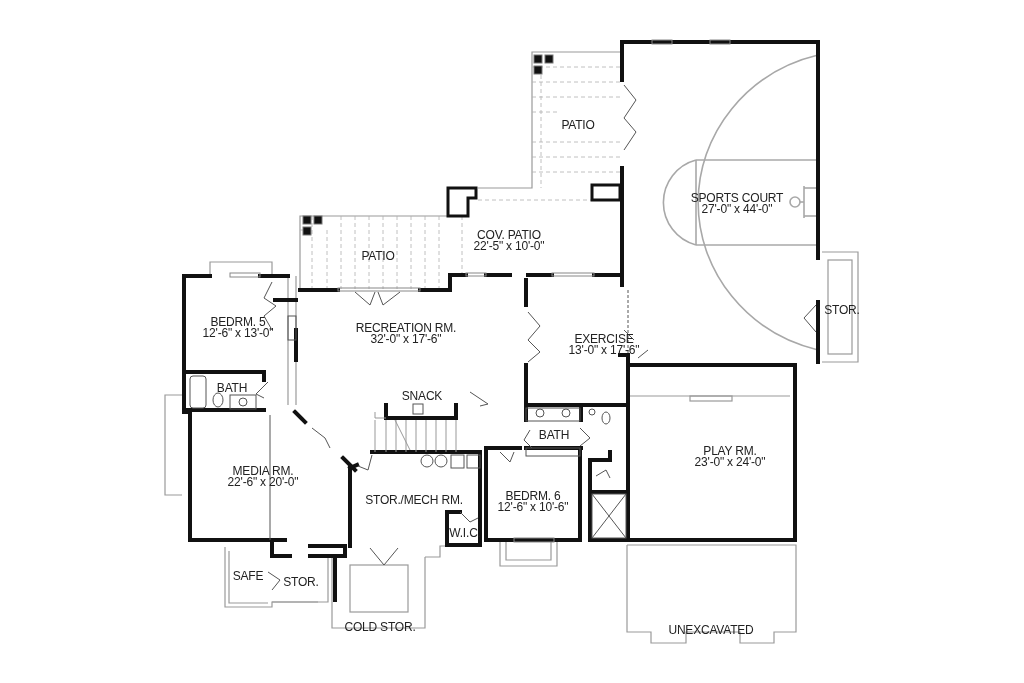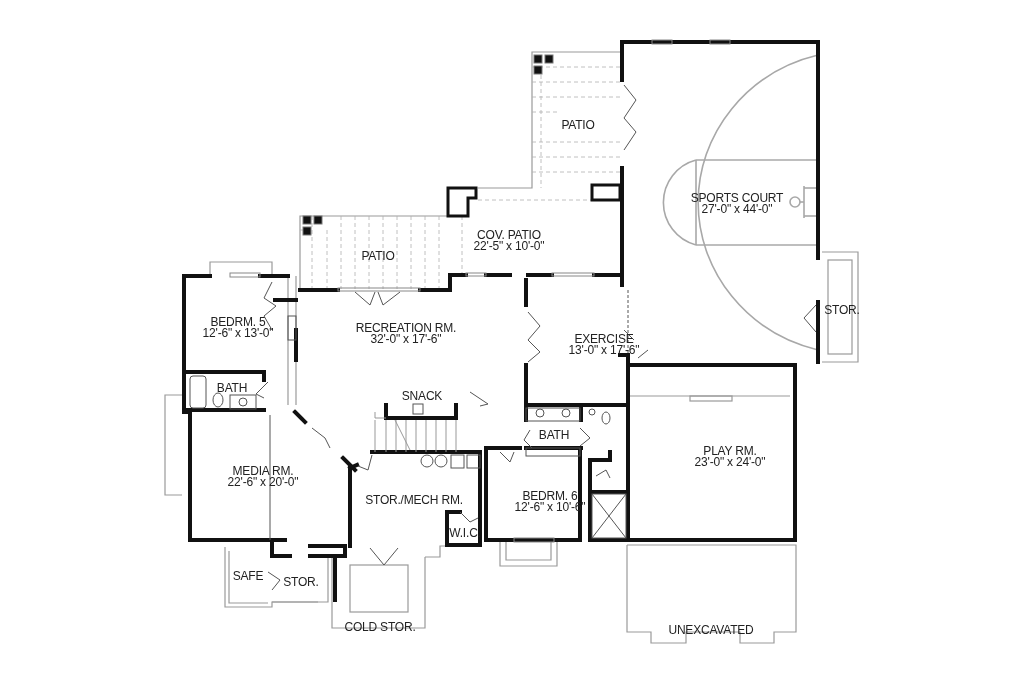--- a/index.html
+++ b/index.html
@@ -296,21 +296,21 @@
     <span>PLAY RM.</span>
     <span class="dim">23'-0" x 24'-0"</span>
   </div>
   <div class="lbl" style="left:263px;top:466px;">
     <span>MEDIA RM.</span>
     <span class="dim">22'-6" x 20'-0"</span>
   </div>
   <div class="lbl" style="left:414px;top:495px;">
     <span>STOR./MECH RM.</span>
   </div>
-  <div class="lbl" style="left:533px;top:491px;margin-left:17px;">
+  <div class="lbl" style="left:533px;top:491px;">
     <span>BEDRM. 6</span>
     <span class="dim">12'-6" x 10'-6"</span>
   </div>
   <div class="lbl" style="left:465px;top:528px;">
     <span>W.I.C.</span>
   </div>
   <div class="lbl" style="left:248px;top:571px;">
     <span>SAFE</span>
   </div>
   <div class="lbl" style="left:301px;top:577px;">

